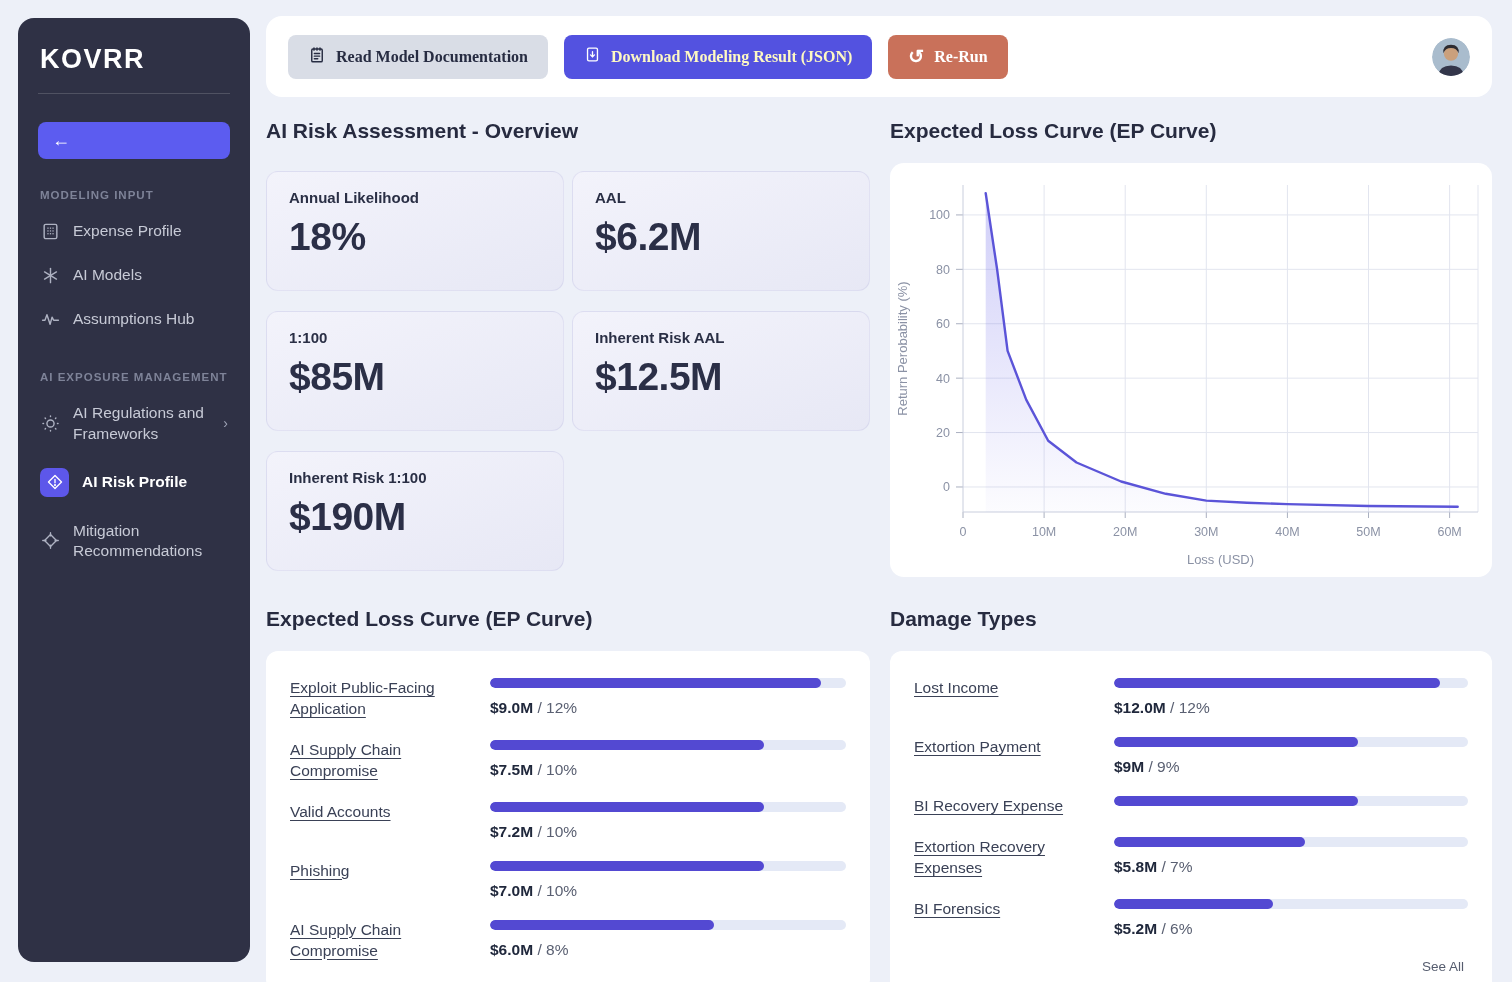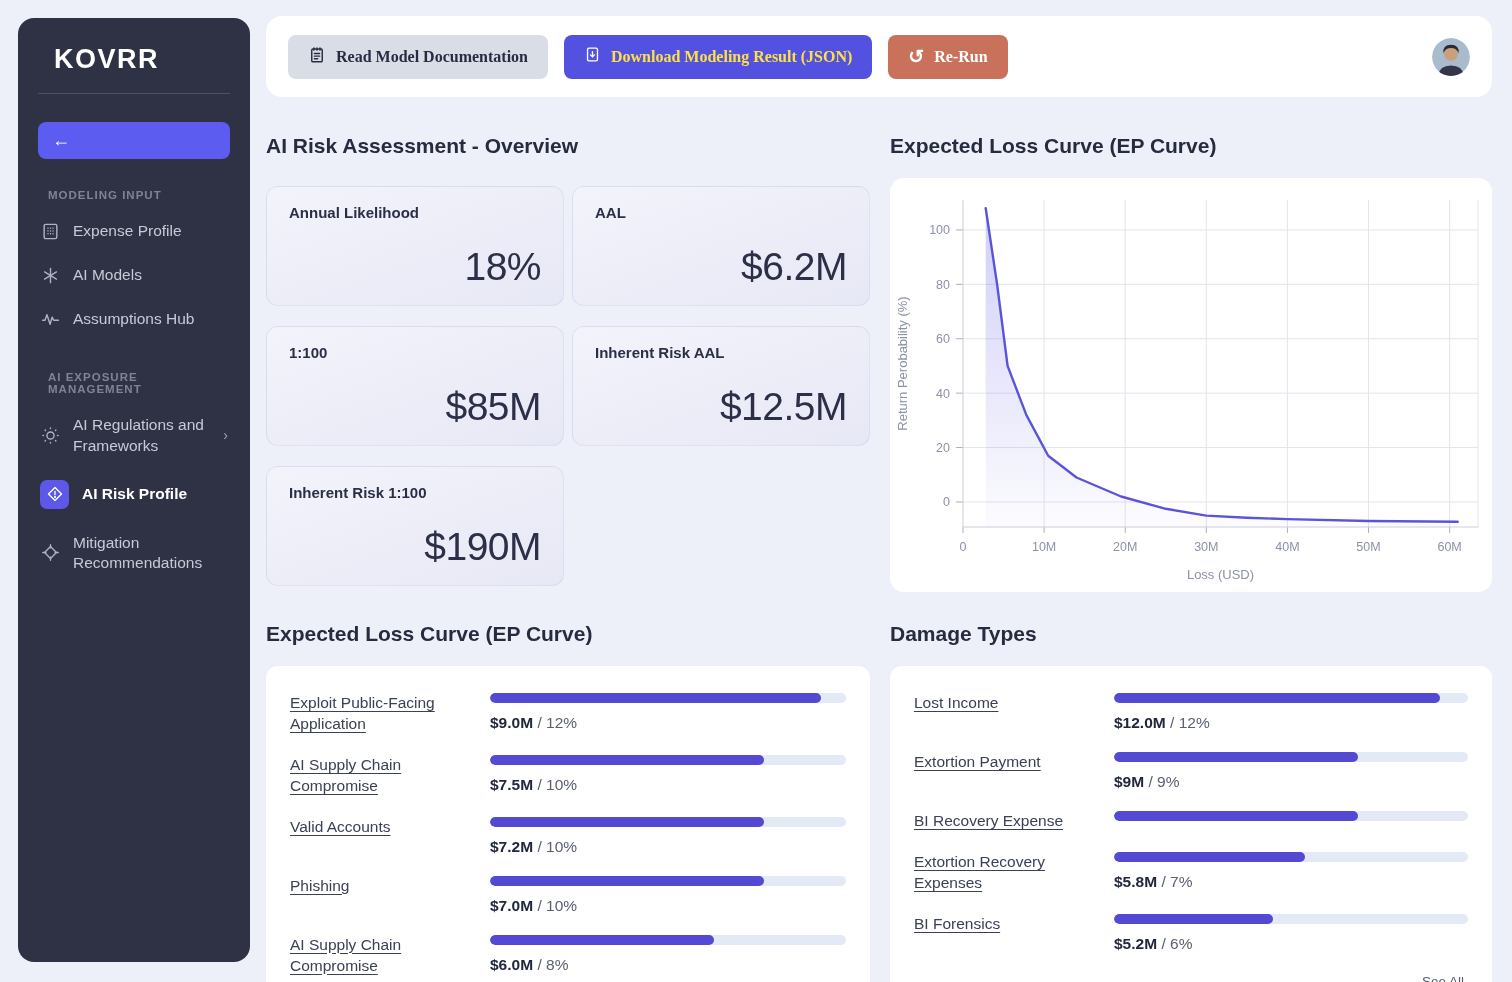--- a/index.html
+++ b/index.html
@@ -9,29 +9,29 @@
     font-family:"Liberation Sans", sans-serif;
     color:#212a3a;
     position:relative;
     overflow:hidden;
   }
   
   .sidebar {
     position:absolute; left:18px; top:18px; width:232px; height:944px;
     background:#2f3145; border-radius:16px; padding:26px 20px;
   }
-  .logo { color:#fff; font-size:27px; font-weight:900; letter-spacing:1.5px; margin-left:16px; }
+  .logo { color:#fff; font-size:27px; font-weight:900; letter-spacing:1.5px; margin-left:2px; }
   .sidebar-divider { border:none; border-top:1px solid rgba(255,255,255,.16); margin-top:18px; }
   .back-btn {
     margin-top:28px; width:100%; height:37px; border:none; border-radius:8px;
     background:#5c5cf0; color:#fff; font-size:18px; display:flex; align-items:center;
     padding-left:14px; cursor:pointer; font-family:inherit;
   }
   .nav-section-label {
-    margin:30px 10px 8px; font-size:11.5px; font-weight:700; letter-spacing:1px;
+    margin:30px 2px 8px; font-size:11.5px; font-weight:700; letter-spacing:1px;
     color:#7e8398; text-transform:uppercase;
   }
   .nav-item {
     display:flex; align-items:center; gap:13px; padding:12px 2px;
     color:#c7cad6; font-size:15.5px; cursor:pointer; line-height:1.3;
   }
   .nav-item .nav-icon { width:20px; height:20px; flex:none; color:#aeb2c2; display:flex; align-items:center; justify-content:center; }
   .nav-item .nav-label { flex:1; }
   .nav-item.active { color:#fff; font-weight:700; }
   .nav-item.active .icon-box {
@@ -42,41 +42,41 @@
   
   .toolbar {
     position:absolute; left:266px; top:16px; width:1226px; height:81px;
     background:#fff; border-radius:16px; display:flex; align-items:center;
     padding:0 22px; gap:16px;
   }
   .btn { height:44px; border:none; border-radius:8px; padding:0 20px; font-size:16px;
     font-weight:700; display:flex; align-items:center; gap:10px; cursor:pointer;
     font-family:Liberation Serif, serif; }
   .btn-doc { background:#d9dde6; color:#272c42; }
-  .btn-download { background:#5352e0; color:#fde047; }
+  .btn-download { background:#5352e0; color:#fef9c3; }
   .btn-rerun { background:#c9715a; color:#fff; }
   .rerun-glyph { font-size:19px; line-height:1; }
   .avatar { margin-left:auto; width:38px; height:38px; border-radius:50%; overflow:hidden; cursor:pointer; flex:none; }
   
   .col-left  { position:absolute; left:266px; top:112px; width:604px; }
   .col-right { position:absolute; left:890px; top:112px; width:602px; }
-  .panel-title { font-size:21px; font-weight:700; color:#272b40; margin:22px 0 20px; }
+  .panel-title { font-size:21px; font-weight:700; color:#272b40; margin:7px 0 20px; }
   .mt { margin-top:36px; }
   
   .model-card { background:#fff; border-radius:12px; padding:24px; }
   .model-card p { font-size:15.5px; font-weight:600; color:#222b3a; line-height:27px; }
   
   .stats-grid { display:grid; grid-template-columns:repeat(2,1fr); column-gap:8px; row-gap:20px; margin-top:28px; }
   .stat-card {
     height:120px; border-radius:12px; padding:17px 22px;
     background:linear-gradient(160deg,#f3f3fb 0%,#e7e8f5 100%);
     border:1px solid rgba(130,130,200,.14); cursor:default;
   }
   .stat-label { font-size:15px; font-weight:600; color:#2a2f45; }
-  .stat-value { font-size:39px; font-weight:400; color:#2b2f47; margin-top:24px; letter-spacing:-.5px;text-align:right; }
+  .stat-value { font-size:39px; font-weight:700; color:#2b2f47; margin-top:9px; letter-spacing:-.5px; }
   
   .list-card { background:#fff; border-radius:12px; padding:26px 24px 10px; margin-bottom:4px; }
   .lrow { display:flex; gap:22px; margin-bottom:19px; }
   .lrow-label {
     width:178px; flex:none; font-size:15.5px; color:#3a4156; line-height:1.35;
     text-decoration:underline; text-underline-offset:3px; padding-top:1px; cursor:pointer;
   }
   .lrow-data { flex:1; padding-top:1px; }
   .bar-track { height:10px; border-radius:6px; background:#e4e9f6; overflow:hidden; }
   .bar-fill { height:100%; border-radius:6px; background:#5349d2; }

